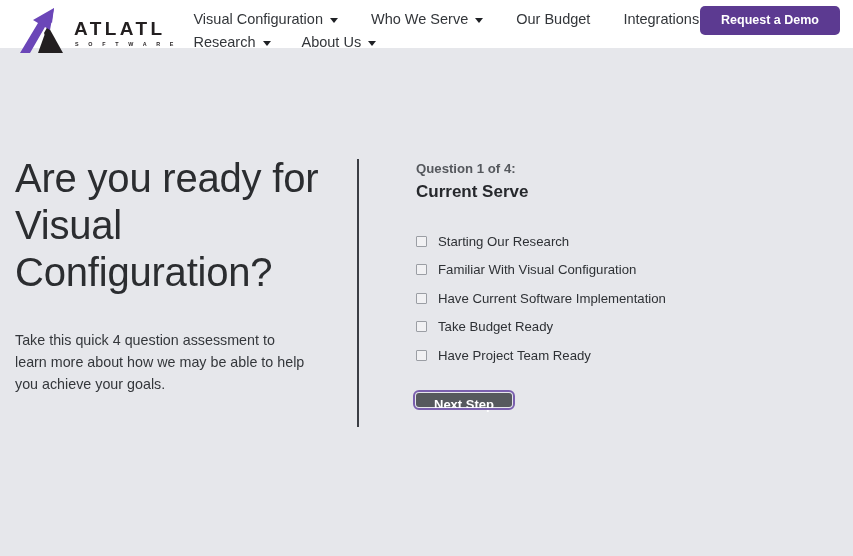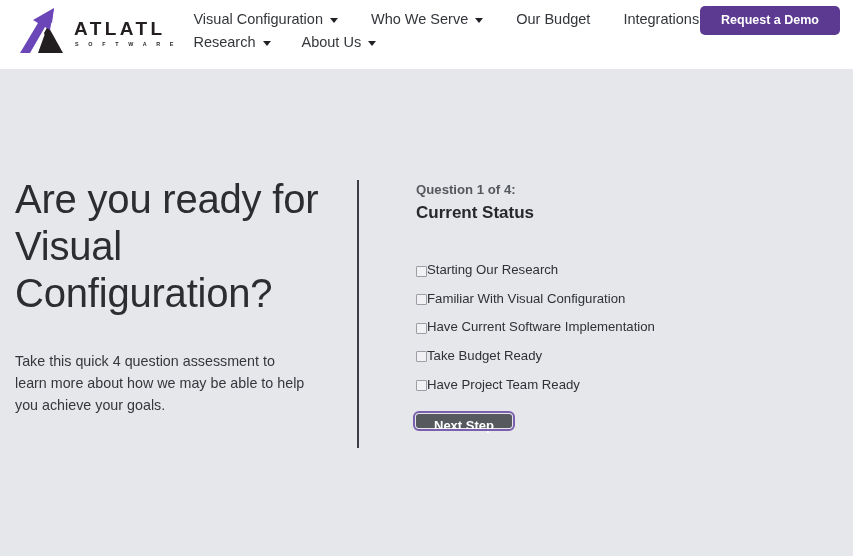--- a/index.html
+++ b/index.html
@@ -12,21 +12,21 @@
 
   body {
     background: #e6e7eb;
     font-family: "Liberation Sans", sans-serif;
     color: #2f3134;
     -webkit-font-smoothing: antialiased;
   }
 
   
   .site-header {
-    height: 69px;
+    height: 48px;
     background: #ffffff;
     display: flex;
     align-items: flex-start;
     padding: 0 13px 0 13px;
     position: relative;
   }
 
   .brand {
     display: flex;
     align-items: center;
@@ -191,21 +191,22 @@
     line-height: 1.3;
   }
 
   .options {
     margin-top: 24px;
     list-style: none;
   }
 
   .option {
     display: flex;
-    align-items: flex-end;
+    align-items: center;
+    gap: 11px;
     height: 28.6px;
     cursor: pointer;
   }
 
   .cbx {
     appearance: none;
     -webkit-appearance: none;
     width: 11px;
     height: 11px;
     border: 1px solid #9b9ea4;
@@ -295,21 +296,21 @@
         <span>Are you ready for</span><br>
         <span>Visual Configuration?</span>
       </h1>
       <p class="hero-copy">Take this quick 4 question assessment to learn more about how we may be able to help you achieve your goals.</p>
     </div>
 
     <div class="divider"></div>
 
     <div class="hero-right">
       <div class="q-eyebrow">Question 1 of 4:</div>
-      <div class="q-title">Current Status</div>
+      <div class="q-title">Current Serve</div>
 
       <ul class="options">
         <li class="option">
           <input type="checkbox" class="cbx" style="">
           <span class="option-label">Starting Our Research</span>
         </li>
         <li class="option">
           <input type="checkbox" class="cbx" style="">
           <span class="option-label">Familiar With Visual Configuration</span>
         </li>

